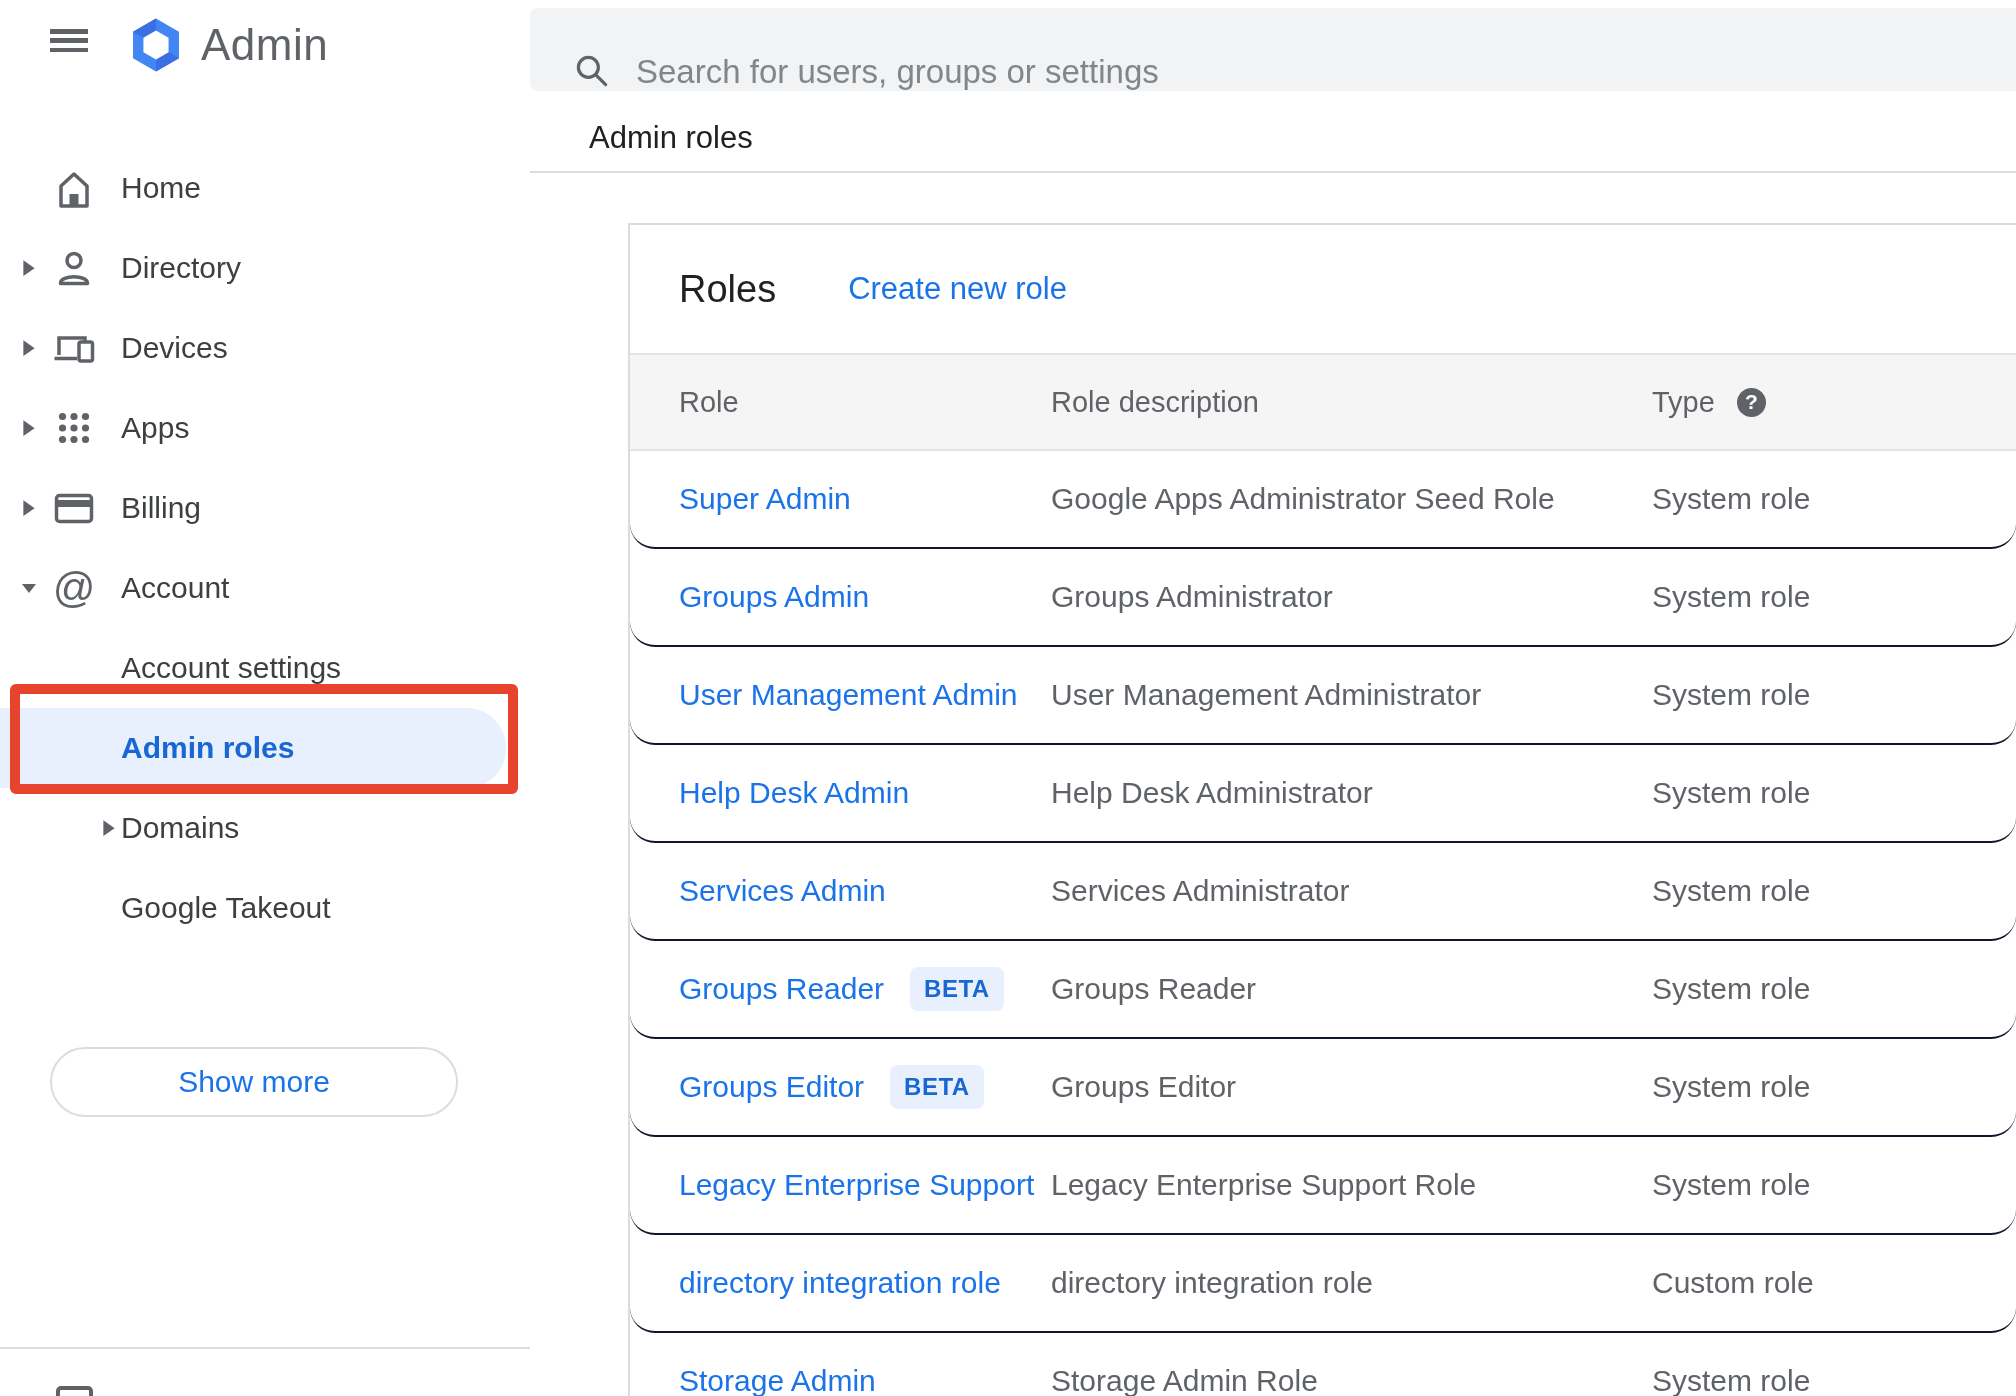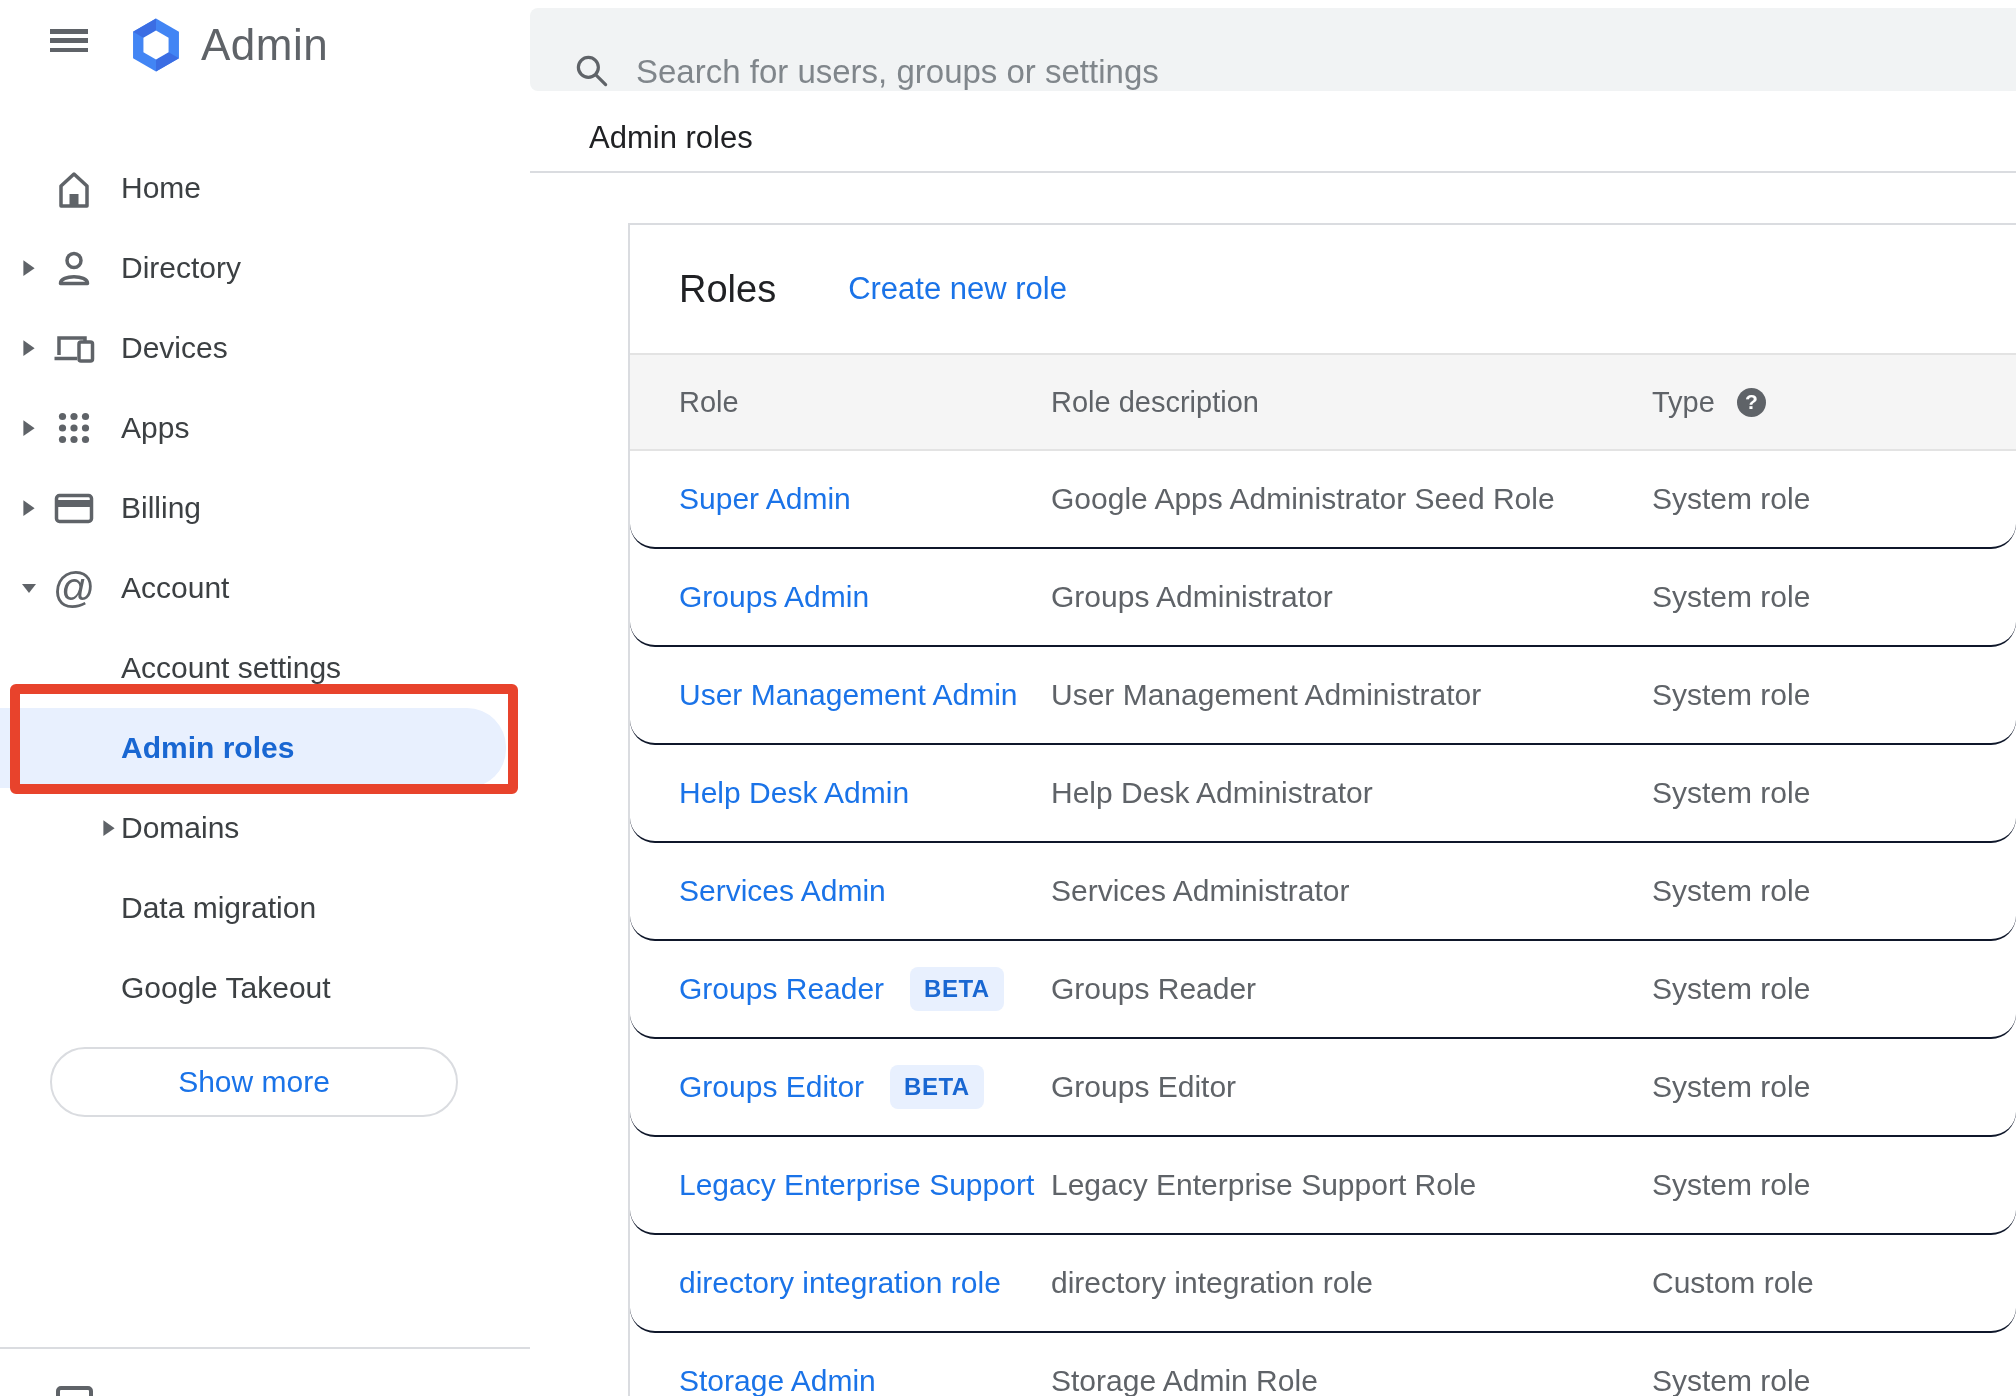--- a/index.html
+++ b/index.html
@@ -188,23 +188,20 @@
       </div>
       <div class="nav-item sub has-expander">
         <span class="expander">
           <svg viewBox="0 0 16 18" fill="#5f6368">
             <polygon points="3,2 13,9 3,16"></polygon>
           </svg>
         </span>
         <span class="nav-label">Domains</span>
       </div>
       <div class="nav-item sub">
-        <span class="nav-label">Data migration</span>
-      </div>
-      <div class="nav-item sub">
         <span class="nav-label">Google Takeout</span>
       </div>
     </div>
   <div class="annotation-box"></div>
   <button class="show-more">Show more</button>
   <div class="sidebar-bottom-divider"></div>
   <div class="partial-icon"></div>
 </div>
 
 <div class="content">

